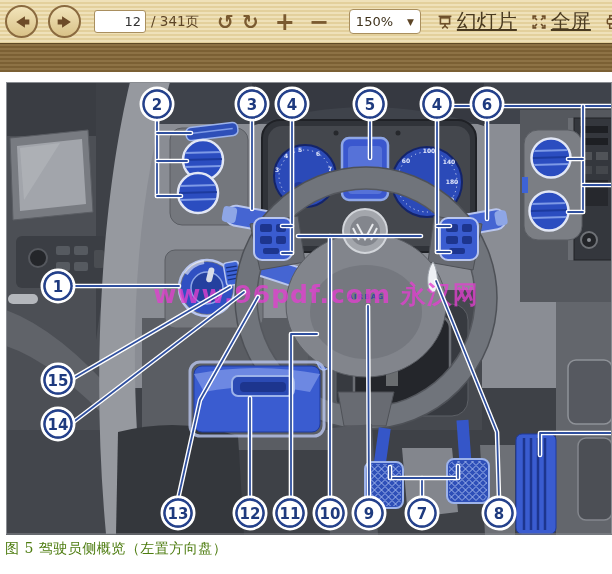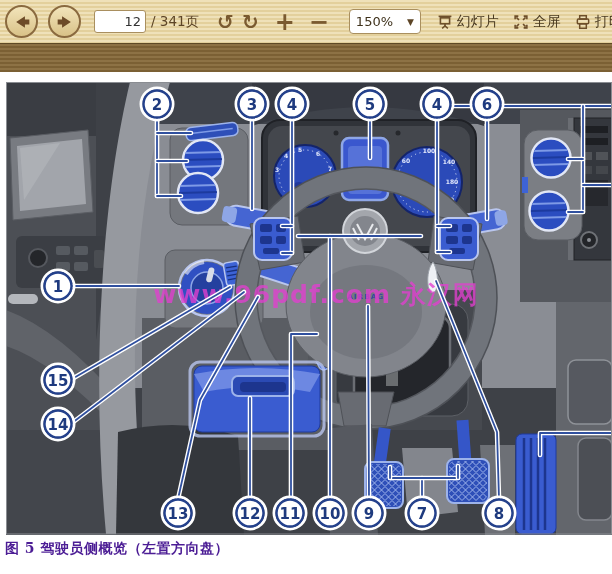--- a/index.html
+++ b/index.html
@@ -14,31 +14,31 @@
   .pageinput{width:46px;height:21px;border:1px solid #a98f5f;border-radius:3px;text-align:right;
     font-size:13px;color:#333;padding:0 4px 0 0;margin-left:13px;font-family:inherit;}
   .pagetotal{font-size:13.5px;color:#5d4526;margin-left:5px;white-space:nowrap;text-align:right;}
   .rotbtn{font-size:20px;color:#7a5a30;font-weight:bold;cursor:pointer;line-height:1;}
   .zoombtn{font-size:24px;color:#7a5a30;font-weight:bold;cursor:pointer;line-height:1;}
   .dropdown{margin-left:20px;width:72px;height:25px;background:#fff;border:1px solid #a98f5f;border-radius:4px;
     display:flex;align-items:center;box-sizing:border-box;padding:0 6px;cursor:pointer;flex:none;}
   .dropdown .val{font-size:13px;color:#3f321c;flex:1;}
   .dropdown .caret{font-size:9px;color:#5d4526;}
   .tbtn{display:flex;align-items:center;gap:4px;cursor:pointer;flex:none;}
-  .tbtn .lbl{font-size:14px;color:#4a3a20;white-space:nowrap;}
+  .tbtn .lbl{font-size:20px;color:#4a3a20;white-space:nowrap;text-decoration:underline;}
   .ticon{flex:none;}
   
   .band{position:absolute;top:43px;left:0;width:612px;height:29px;
     background:repeating-linear-gradient(180deg,#8d7245 0 2px,#7b6034 2px 4px);
     border-top:1px solid #5f4a26;box-sizing:border-box;}
   
   .content{position:absolute;top:72px;left:0;width:612px;height:502px;background:#fff;}
   .figwrap{position:absolute;left:6px;top:10px;width:606px;height:453px;}
   .caption{position:absolute;left:5px;top:468px;font-family:"DejaVu Serif","Liberation Serif",serif;
-    font-size:14px;color:#4c1d95;letter-spacing:.5px;white-space:nowrap;font-weight:bold;}
+    font-size:14px;color:#4d7c0f;letter-spacing:.5px;white-space:nowrap;}
 </style>
 </head>
 <body>
 
 <div class="app">
 
   <div class="toolbar">
     <div class="navbtn">
       <svg width="22" height="22" viewBox="0 0 30 30">
         <polygon points="19,7 7,15 19,23 19,18.5 25,18.5 25,11.5 19,11.5" fill="#6d4b28"></polygon>

